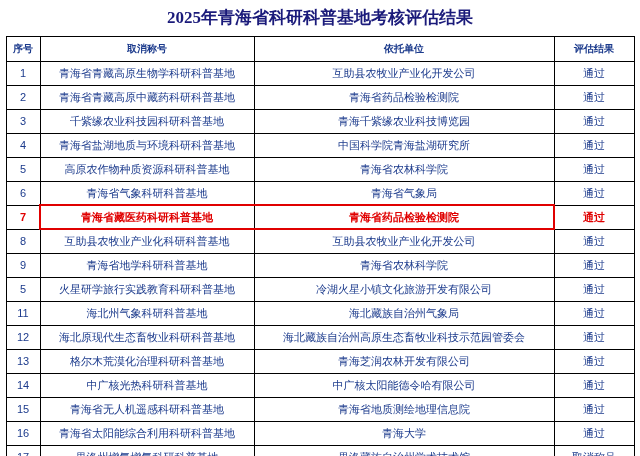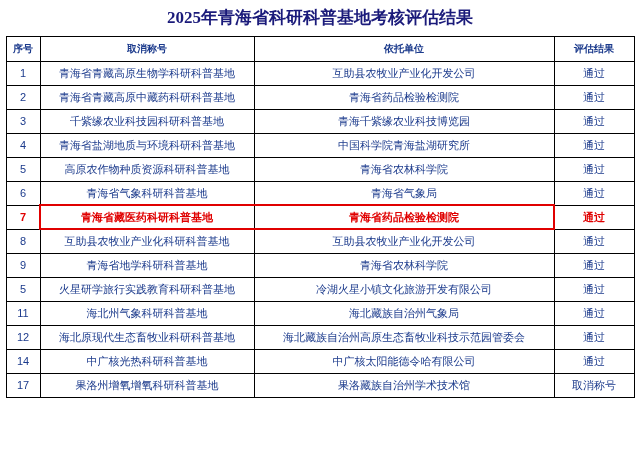--- a/index.html
+++ b/index.html
@@ -163,23 +163,41 @@
           <td>海北藏族自治州气象局</td>
           <td>通过</td>
         </tr>
         <tr>
           <td class="cell-idx">12</td>
           <td>海北原现代生态畜牧业科研科普基地</td>
           <td>海北藏族自治州高原生态畜牧业科技示范园管委会</td>
           <td>通过</td>
         </tr>
         <tr>
+          <td class="cell-idx">13</td>
+          <td>格尔木荒漠化治理科研科普基地</td>
+          <td>青海芝润农林开发有限公司</td>
+          <td>通过</td>
+        </tr>
+        <tr>
           <td class="cell-idx">14</td>
           <td>中广核光热科研科普基地</td>
           <td>中广核太阳能德令哈有限公司</td>
+          <td>通过</td>
+        </tr>
+        <tr>
+          <td class="cell-idx">15</td>
+          <td>青海省无人机遥感科研科普基地</td>
+          <td>青海省地质测绘地理信息院</td>
+          <td>通过</td>
+        </tr>
+        <tr>
+          <td class="cell-idx">16</td>
+          <td>青海省太阳能综合利用科研科普基地</td>
+          <td>青海大学</td>
           <td>通过</td>
         </tr>
         <tr>
           <td class="cell-idx">17</td>
           <td>果洛州增氧增氧科研科普基地</td>
           <td>果洛藏族自治州学术技术馆</td>
           <td>取消称号</td>
         </tr>
       </tbody>
   </table>

